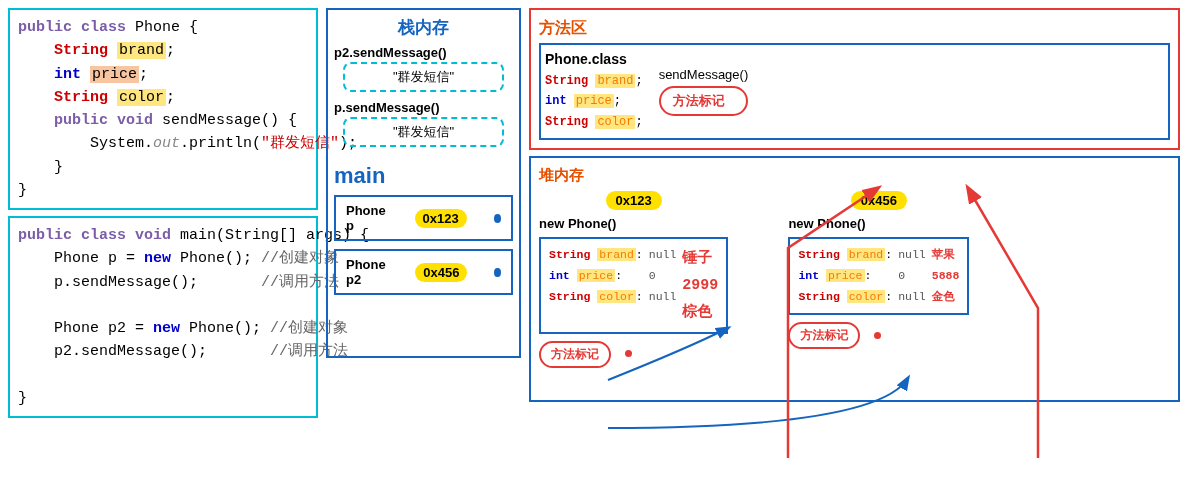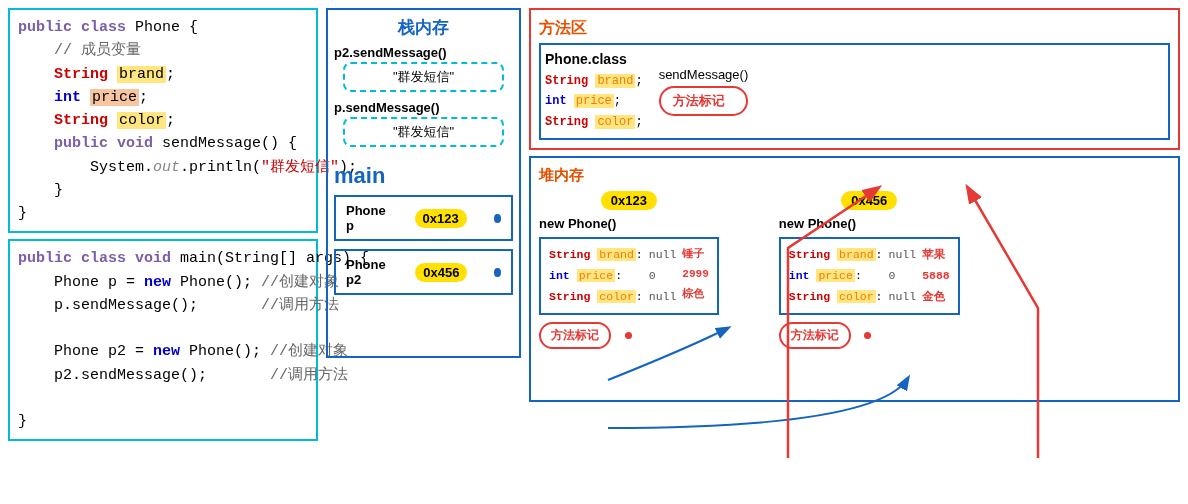--- a/index.html
+++ b/index.html
@@ -280,21 +280,20 @@
     }
   </style>
 </head>
 <body>
 
 <div class="diagram-container">
 
   <div class="code-panel">
     <div class="code-box">
       <div class="code-line"><span class="kw">public</span> <span class="kw">class</span> Phone {</div>
-      <div class="code-line">    <span class="comment">// 成员变量</span></div>
       <div class="code-line">    <span class="pf-string">String</span> <span class="highlight-yellow">brand</span>;</div>
       <div class="code-line">    <span class="kw2">int</span> <span class="highlight-orange">price</span>;</div>
       <div class="code-line">    <span class="pf-string">String</span> <span class="highlight-yellow">color</span>;</div>
       <div class="code-line">    <span class="kw">public</span> <span class="kw">void</span> sendMessage() {</div>
       <div class="code-line">        System.<span class="italic">out</span>.println(<span class="string">"群发短信"</span>);</div>
       <div class="code-line">    }</div>
       <div class="code-line">}</div>
     </div>
     <div class="code-box">
       <div class="code-line"><span class="kw">public</span> <span class="kw">class</span> <span class="kw">void</span> main(String[] args) {</div>
@@ -362,21 +361,21 @@
             <div class="heap-fields-left">
               <div><span class="pf-string">String</span> <span class="pf-varname">brand</span>:</div>
               <div><span class="pf-int">int</span> <span class="pf-varname">price</span>:</div>
               <div><span class="pf-string">String</span> <span class="pf-varname">color</span>:</div>
             </div>
             <div class="heap-fields-null" style="line-height:1.8;font-size:11.5px;">
               <div>null</div>
               <div>0</div>
               <div>null</div>
             </div>
-            <div class="heap-fields-right" style="line-height:1.8;font-size:11px;">
+            <div class="heap-fields-right" style="line-height:1.8;font-size:15px;">
               <div class="heap-val-red">锤子</div>
               <div class="heap-val-red">2999</div>
               <div class="heap-val-red">棕色</div>
             </div>
           </div>
           <div>
             <span class="heap-method-badge">方法标记</span>
             <span class="dot-red" style="margin-left:4px;vertical-align:middle;"></span>
           </div>
         </div>

